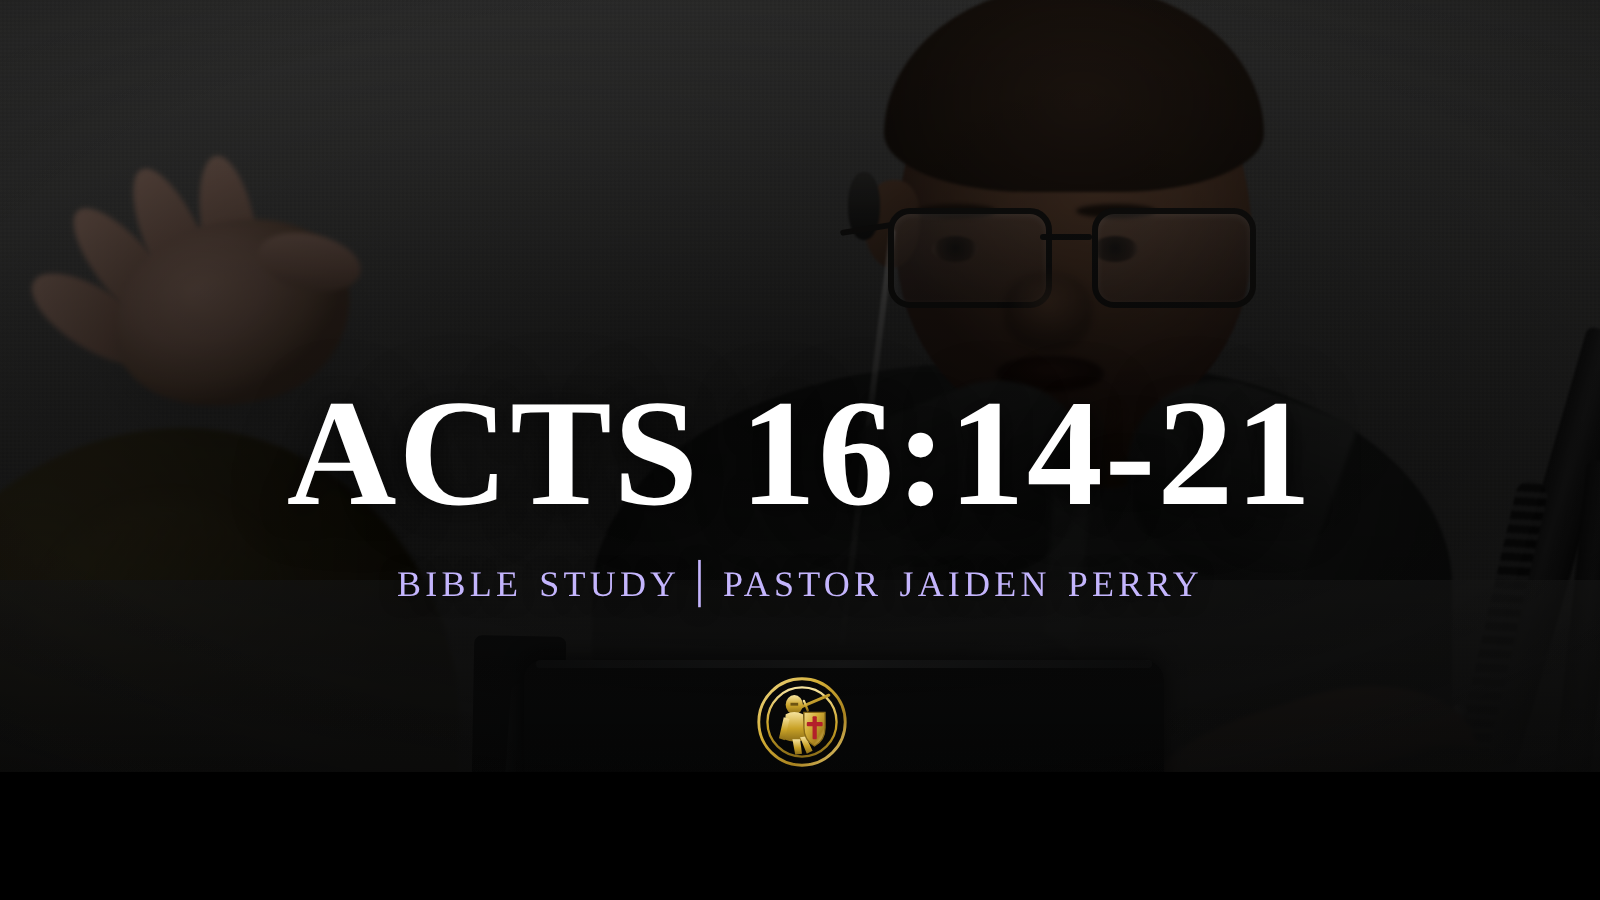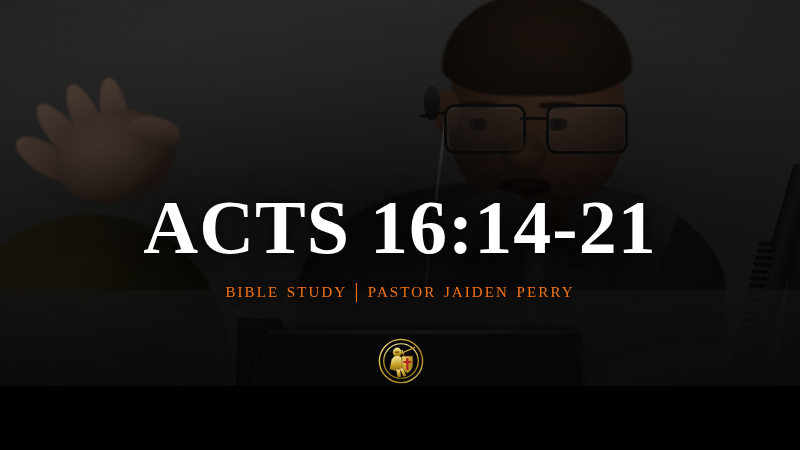--- a/index.html
+++ b/index.html
@@ -487,24 +487,24 @@
     font-family: "Liberation Serif", serif;
     font-weight: 700;
     font-size: 76px;
     line-height: 82px;
     letter-spacing: 1px;
     text-shadow: 0 2px 14px rgba(0,0,0,.62), 0 0 34px rgba(0,0,0,.40);
     white-space: nowrap;
   }
   .subtitle {
     margin: 6px 0 0 0;
-    color: #f97316;
+    color: #c4b5fd;
     font-family: "Liberation Serif", serif;
     font-weight: 400;
-    font-size: 22px;
+    font-size: 26px;
     line-height: 32px;
     letter-spacing: 2.1px;
     font-variant: small-caps;
     text-transform: lowercase;
     text-shadow: 0 1px 9px rgba(0,0,0,.70);
     white-space: nowrap;
   }
   .subtitle .sep { padding: 0 7px; }
 
   

